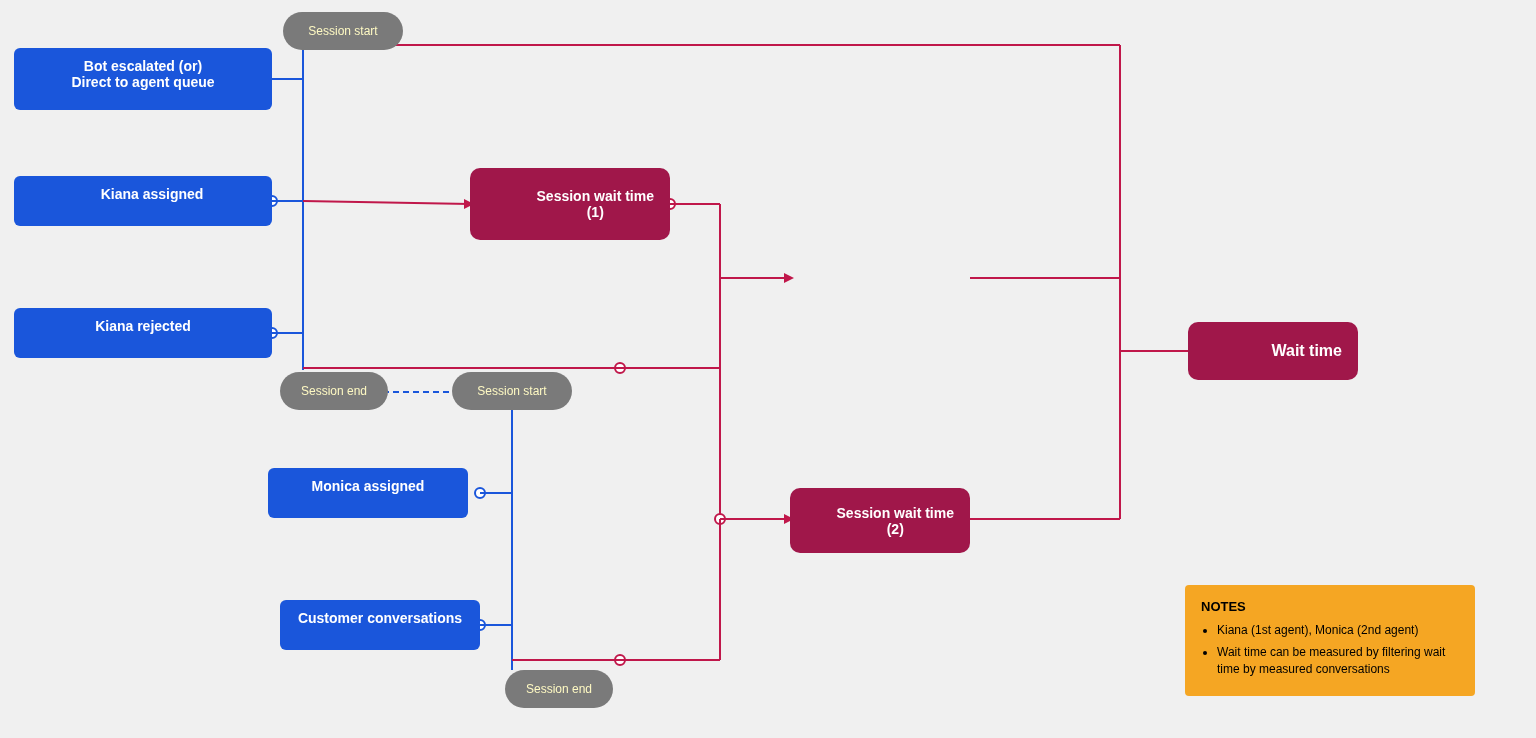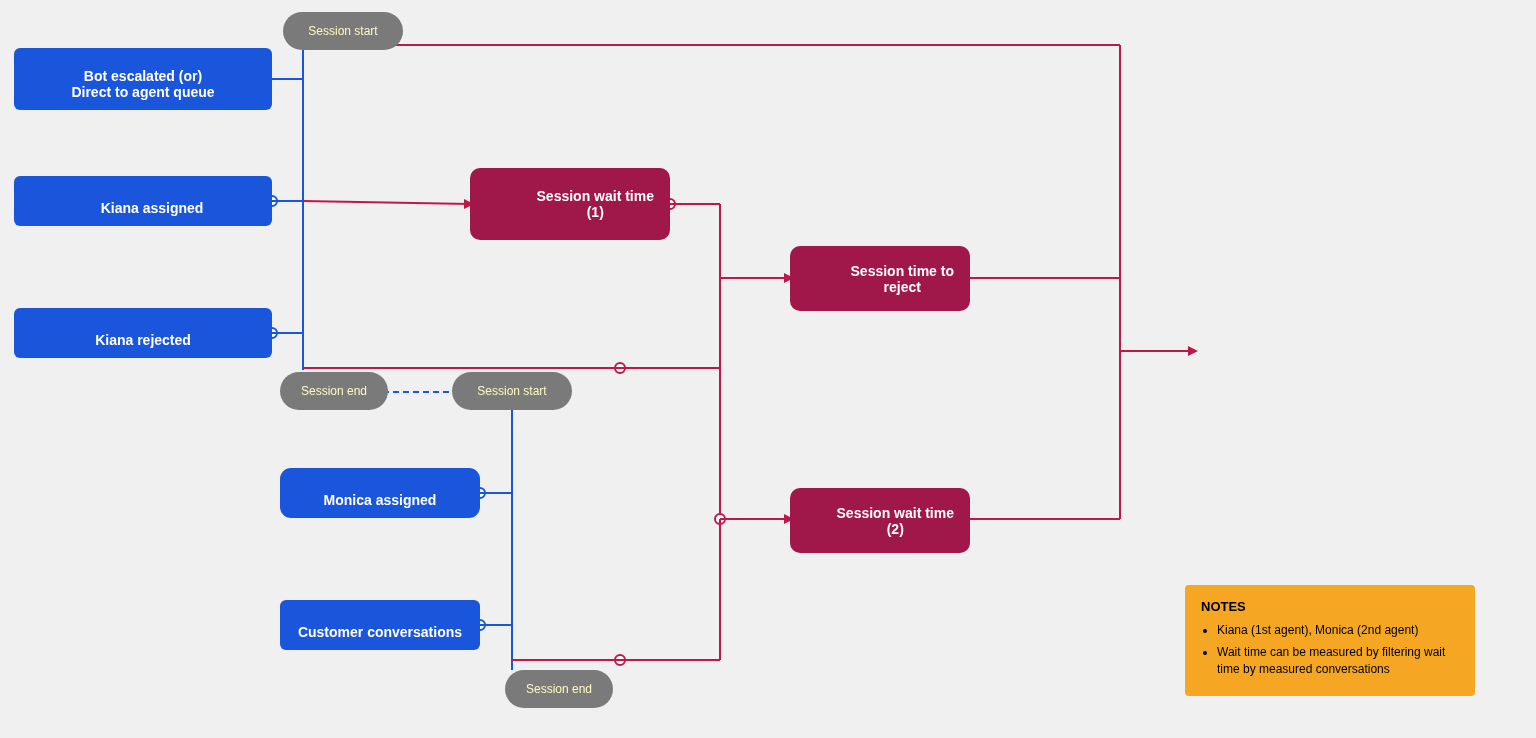--- a/index.html
+++ b/index.html
@@ -17,21 +17,21 @@
       position: relative;
       background: #f0f0f0;
     }
     .blue-box {
       background: #1a56db;
       color: white;
       border-radius: 6px;
       font-size: 14px;
       font-weight: 600;
       display: flex;
-      align-items: flex-end;
+      align-items: flex-start;
       justify-content: center;
       text-align: center;
       padding: 10px 14px;
       position: absolute;
     }
     .crimson-box {
       background: #a0174a;
       color: white;
       border-radius: 10px;
       font-size: 14px;
@@ -175,43 +175,42 @@
   </div>
 
   <div class="blue-box" style="left:14px; top:176px; width:258px; height:50px;padding-left:32px;">
     <span>Kiana assigned</span>
   </div>
 
   <div class="blue-box" style="left:14px; top:308px; width:258px; height:50px;">
     <span>Kiana rejected</span>
   </div>
 
-  <div class="blue-box" style="left:280px; top:468px; width:200px; height:50px;border-radius:11px;">
+  <div class="blue-box" style="left:268px; top:468px; width:200px; height:50px;">
     <span>Monica assigned</span>
   </div>
 
   <div class="blue-box" style="left:280px; top:600px; width:200px; height:50px;">
     <span>Customer conversations</span>
   </div>
 
   <div class="crimson-box" style="left:470px; top:168px; width:200px; height:72px;">
     <span style="white-space:pre-line; text-align:center;">Session wait time
 (1)</span>
   </div>
 
-  <div class="crimson-box" style="left:790px; top:246px; width:180px; height:65px;">
-    <span style="white-space:pre-line; text-align:center;">Session time to
-reject</span>
-  </div>
 
   <div class="crimson-box" style="left:790px; top:488px; width:180px; height:65px;">
     <span style="white-space:pre-line; text-align:center;">Session wait time
 (2)</span>
   </div>
 
+  <div class="crimson-box" style="left:1188px; top:322px; width:170px; height:58px; font-size:16px;">
+    <span>Wait time</span>
+  </div>
 
   <div class="notes-box" style="left:1185px; top:585px; width:290px;">
     <div class="notes-title">NOTES</div>
     <ul>
       <li>Kiana (1st agent), Monica (2nd agent)</li>
       <li>Wait time can be measured by filtering wait time by measured conversations</li>
     </ul>
   </div>
 
 </div>

